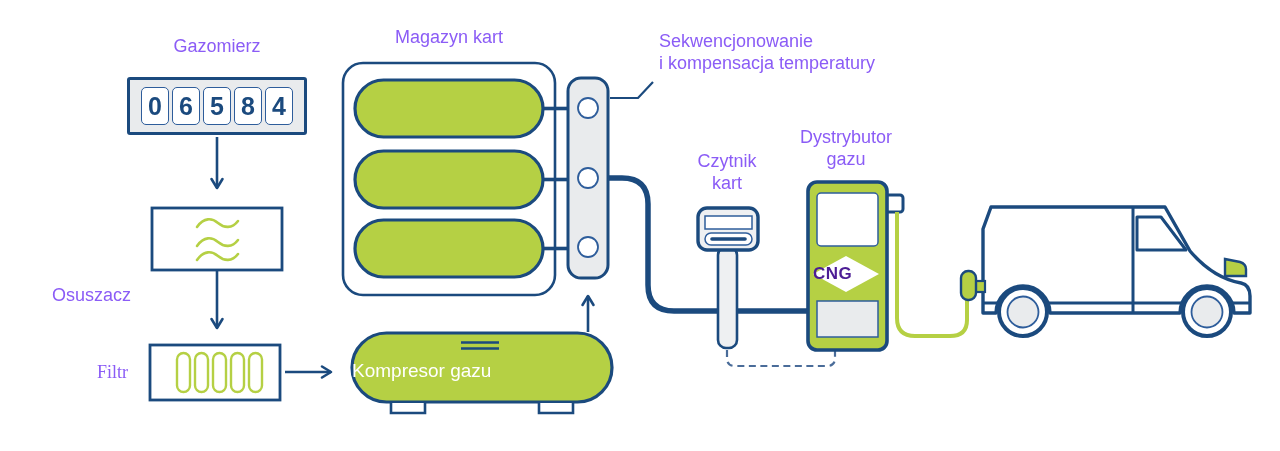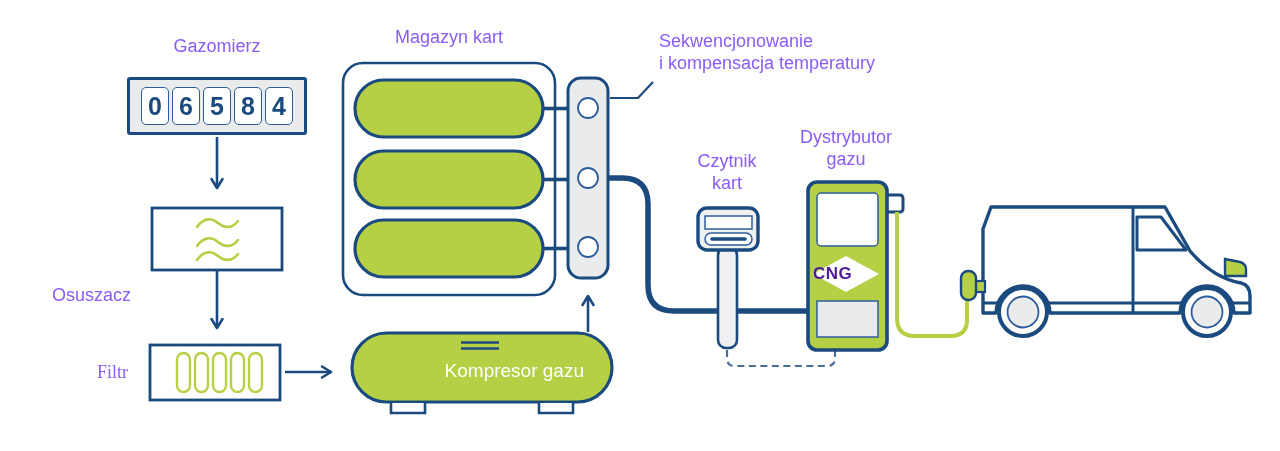--- a/index.html
+++ b/index.html
@@ -17,21 +17,21 @@
     position:absolute;left:127px;top:77px;width:180px;height:58px;box-sizing:border-box;
     background:#e9ebed;border:3px solid #1b4a7e;border-radius:3px;
     display:flex;align-items:center;justify-content:center;gap:3px;
   }
   .digit{
     width:28px;height:38px;background:#ffffff;border:1.5px solid #2e5d9b;border-radius:5px;
     box-sizing:border-box;display:flex;align-items:center;justify-content:center;
     color:#1b4a7e;font-size:25px;font-weight:bold;
   }
   #compressor-label{
-    position:absolute;left:352px;top:360px;width:232px;text-align:right;
+    position:absolute;left:352px;top:360px;width:232px;text-align:left;
     color:#ffffff;font-size:19px;
   }
   #cng-label{
     position:absolute;left:813px;top:264px;width:66px;text-align:left;
     color:#4c1d95;font-size:17px;font-weight:bold;letter-spacing:0.5px;
   }
 </style>
 </head>
 <body>
 

